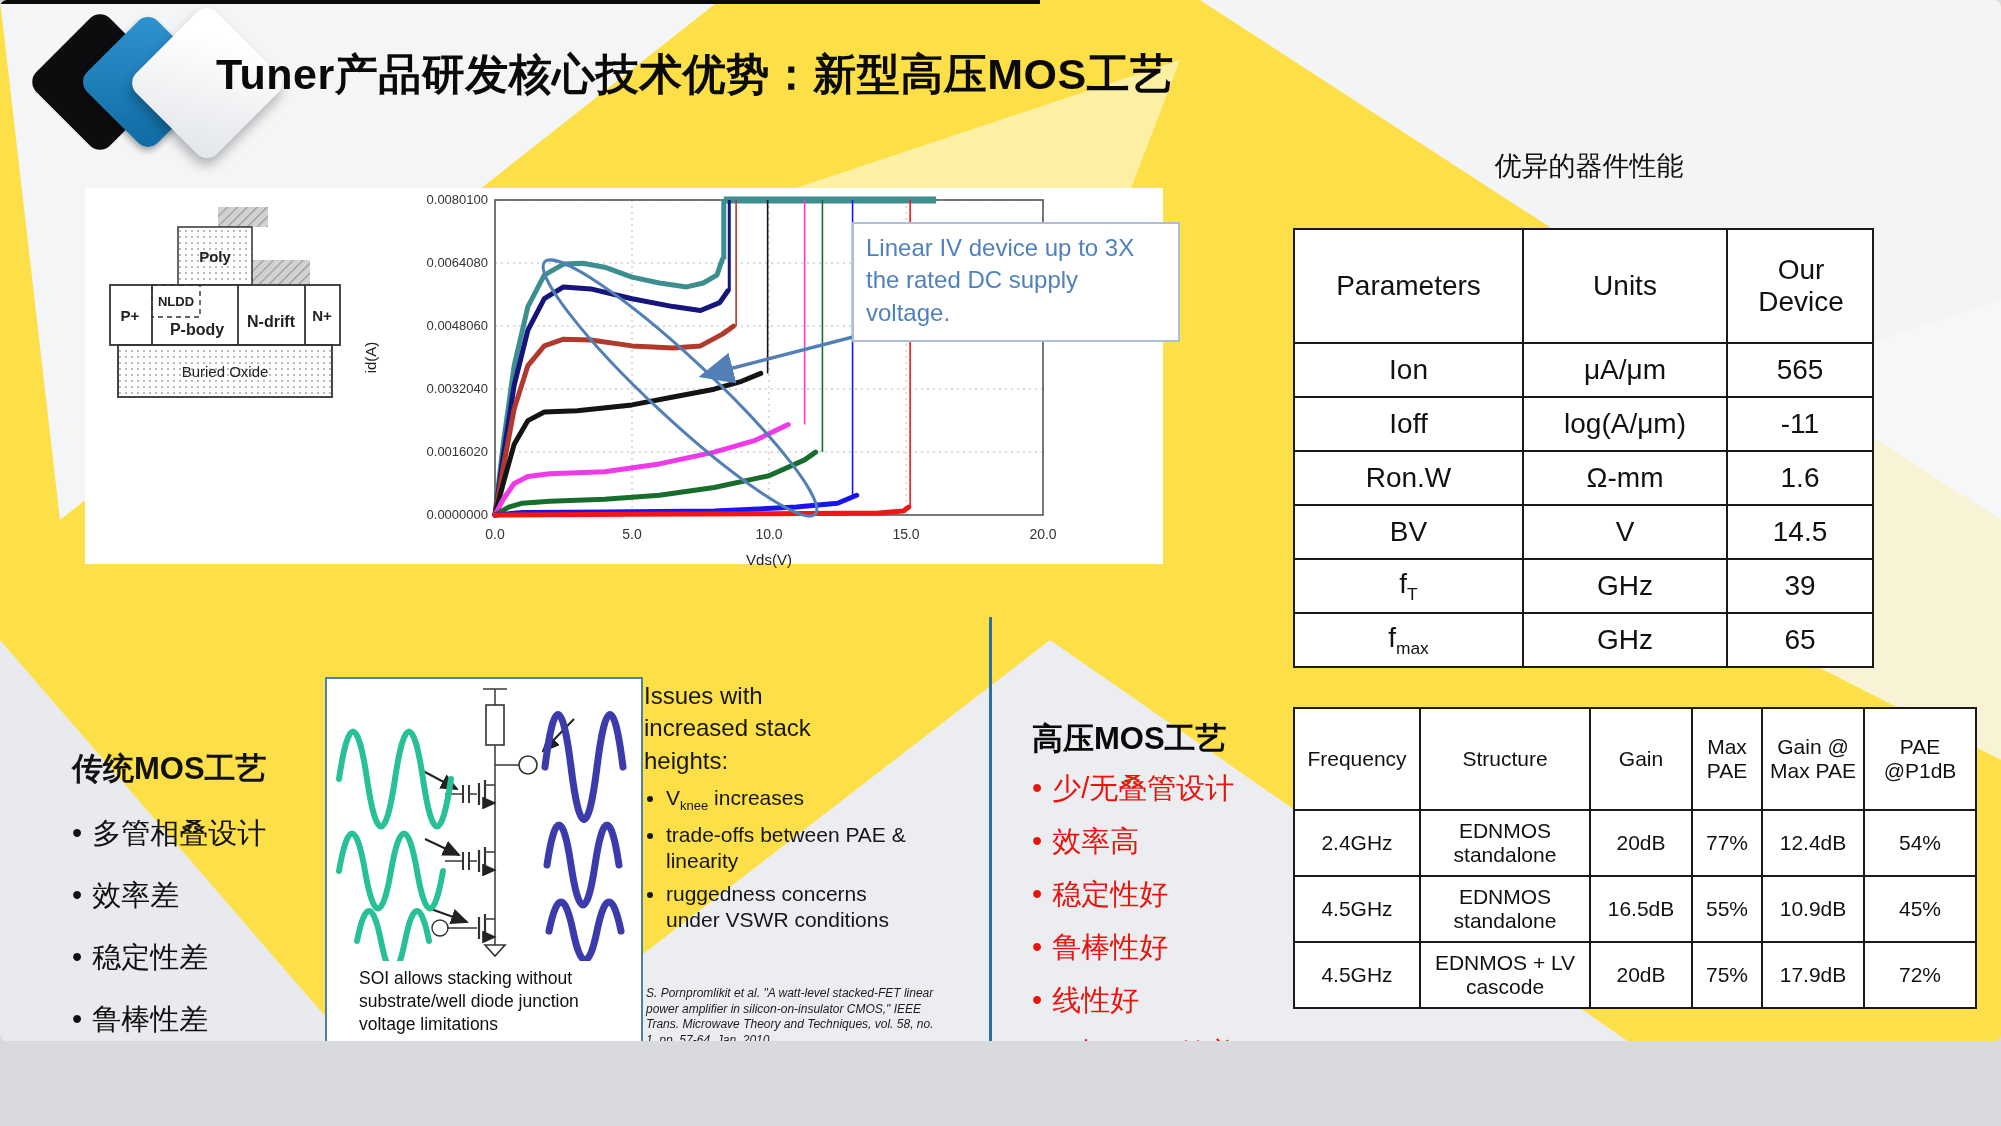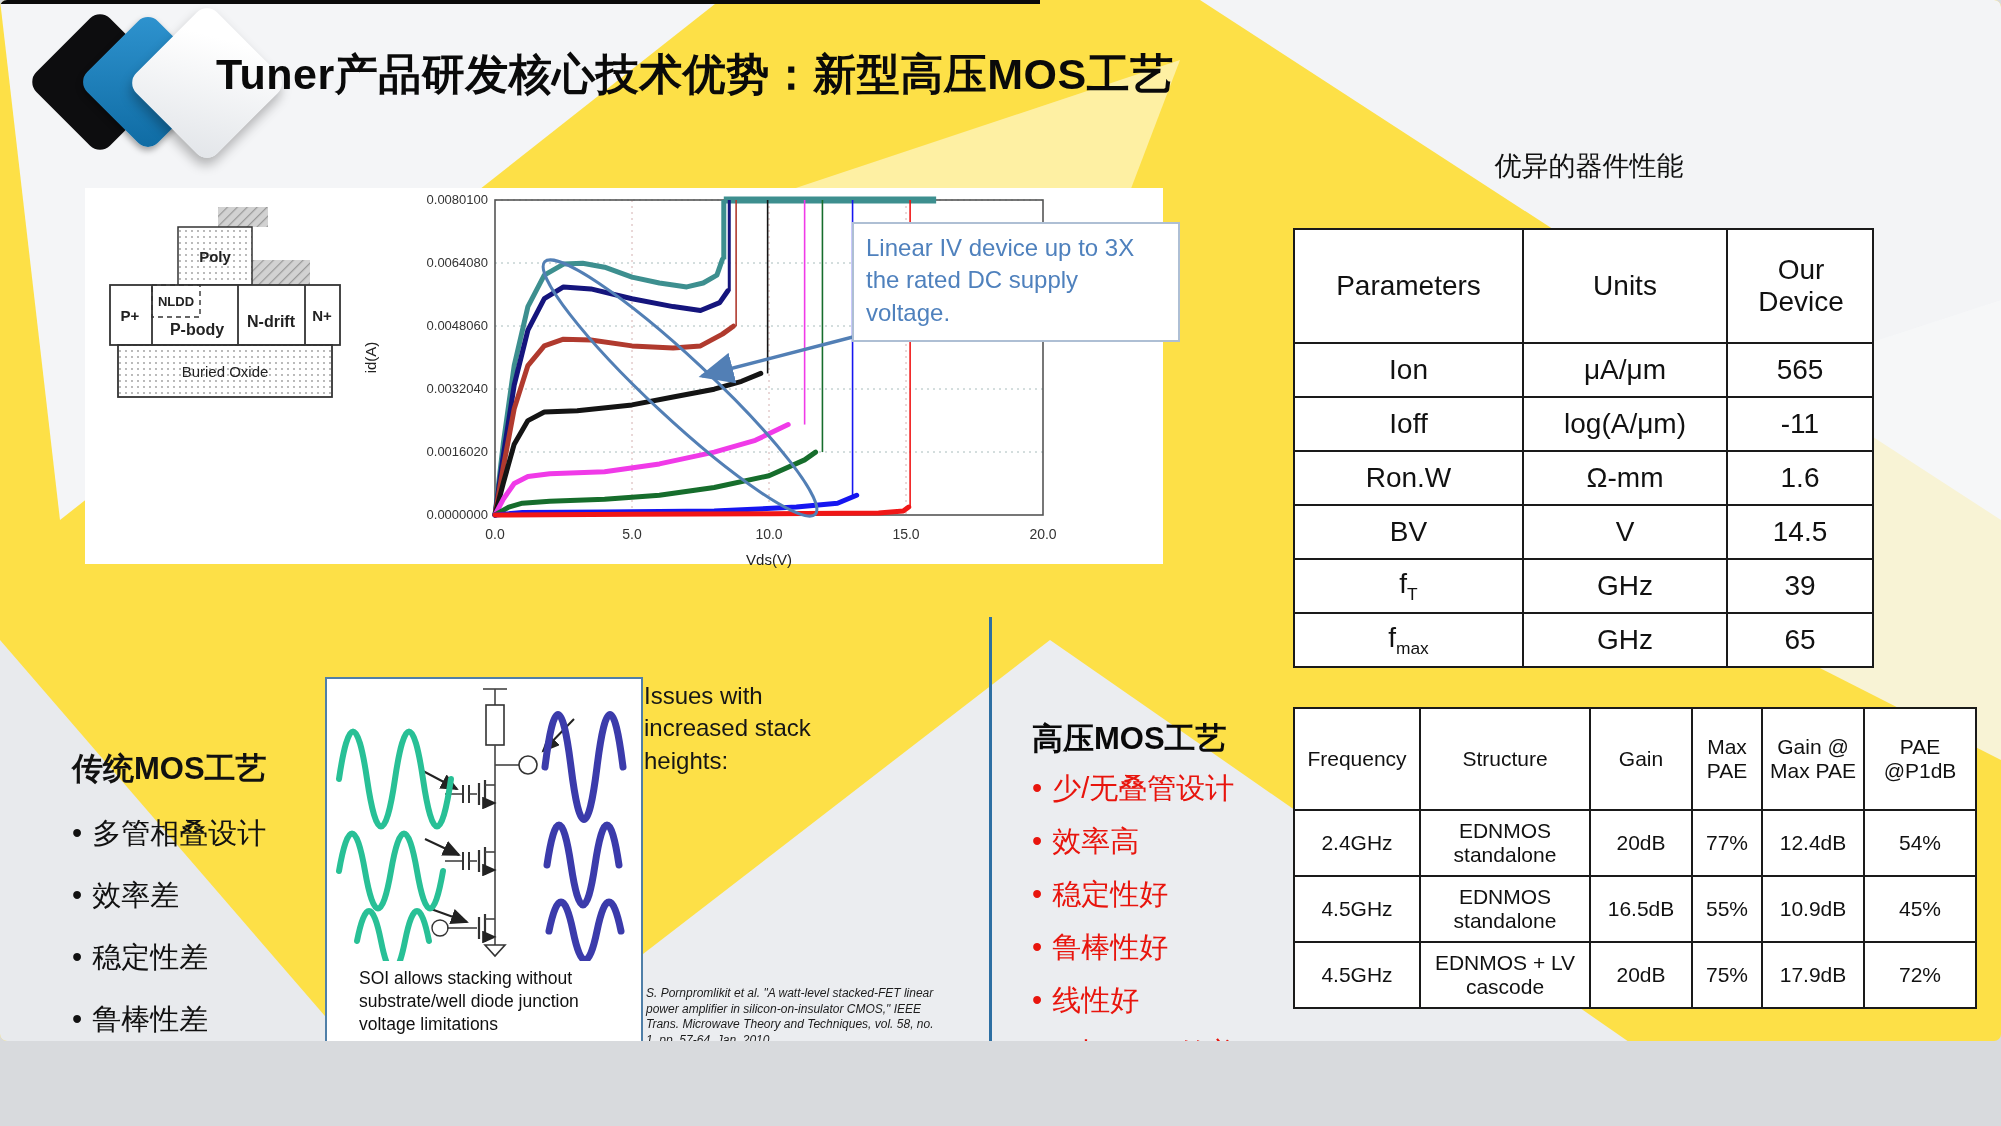--- a/index.html
+++ b/index.html
@@ -282,20 +282,25 @@
 
       <path d="M 218 88 q 13 -105 26 0 q 13 105 26 0 q 13 -105 26 0" fill="none" stroke="#3b3bab" stroke-width="7" stroke-linecap="round"></path>
       <path d="M 220 186 q 12 -80 24 0 q 12 80 24 0 q 12 -80 24 0" fill="none" stroke="#3b3bab" stroke-width="7" stroke-linecap="round"></path>
       <path d="M 222 252 q 12 -58 24 0 q 12 58 24 0 q 12 -58 24 0" fill="none" stroke="#3b3bab" stroke-width="7" stroke-linecap="round"></path>
     </svg>
     <div class="stack-caption">SOI allows stacking without substrate/well diode junction voltage limitations</div>
   </div>
 
   <div class="issues">
     <div class="hd">Issues with increased stack heights:</div>
+    <ul>
+      <li><span>V</span><sub>knee</sub><span> increases</span></li>
+      <li>trade-offs between PAE &amp; linearity</li>
+      <li>ruggedness concerns under VSWR conditions</li>
+    </ul>
   </div>
   <div class="cite">S. Pornpromlikit et al. "A watt-level stacked-FET linear power amplifier in silicon-on-insulator CMOS," IEEE Trans. Microwave Theory and Techniques, vol. 58, no. 1, pp. 57-64, Jan. 2010.</div>
 
   <div class="vdivider"></div>
 
   <div class="hv">
     <div class="hd">高压MOS工艺</div>
     <div class="blist">
       <div><span class="dot">•</span><span>少/无叠管设计</span></div>
       <div><span class="dot">•</span><span>效率高</span></div>

